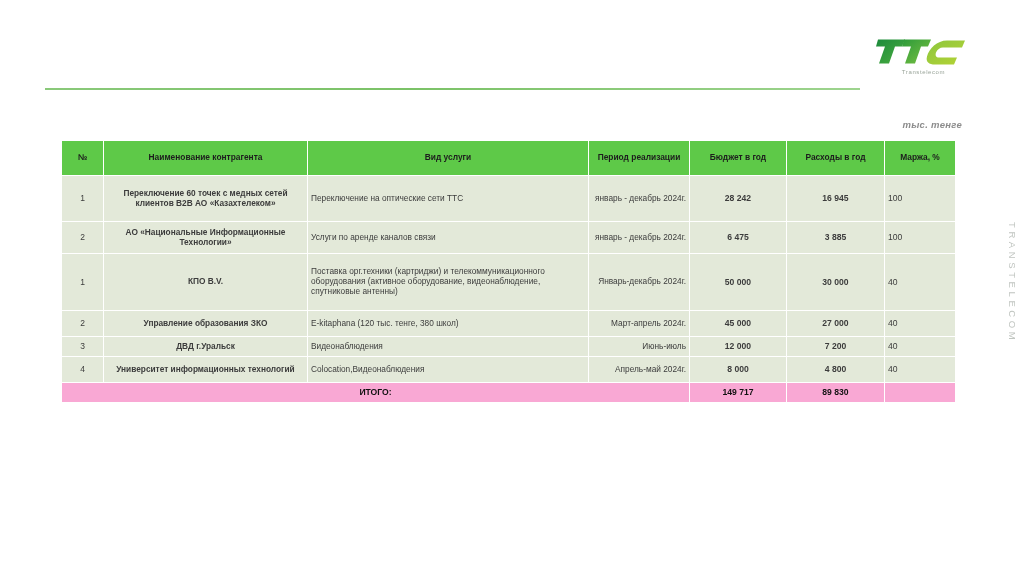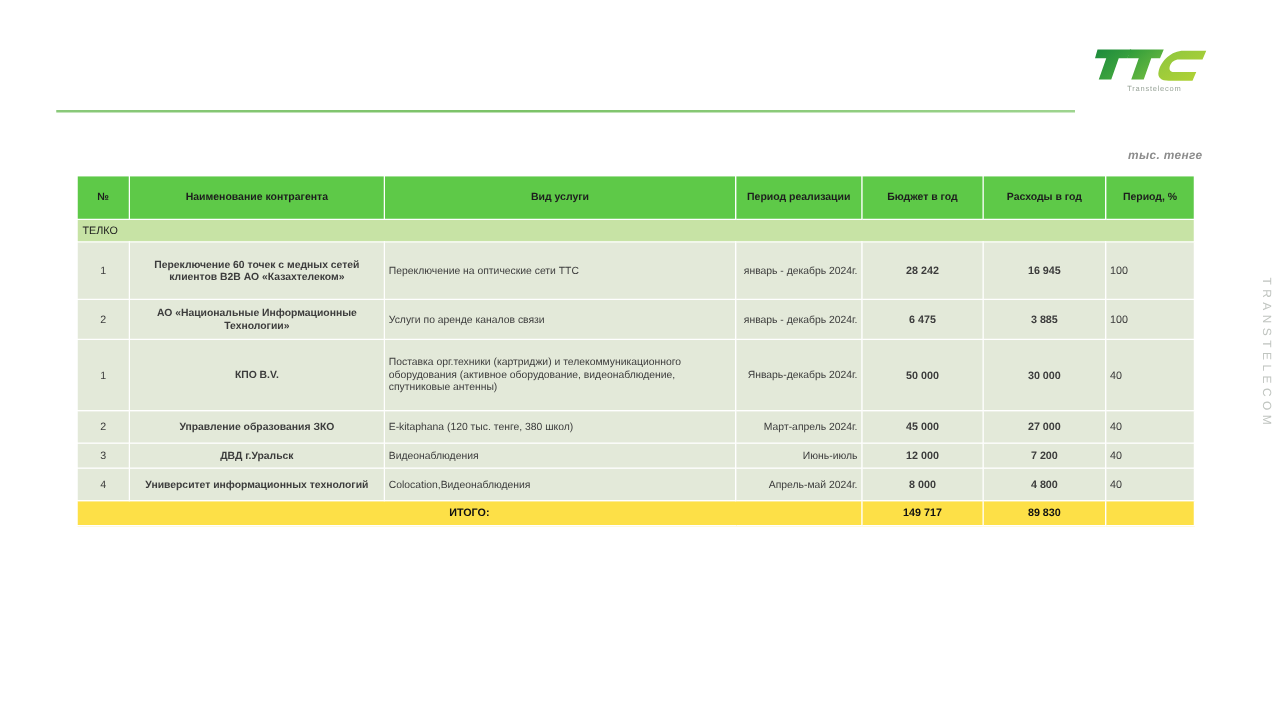--- a/index.html
+++ b/index.html
@@ -152,21 +152,21 @@
   td.num     { text-align: center; font-size: 8.5px; }
   td.name    { text-align: center; font-weight: 600; }
   td.service { text-align: left; padding-left: 5px; }
   td.period  { text-align: right; }
   td.budget,
   td.cost    { text-align: center; font-weight: 600; font-size: 8.6px; margin-top: 28px; }
   td.margin  { text-align: left; color: #6d7a6d; font-size: 8.6px; }
 
   
   tr.totals td {
-    background: #fde047;
+    background: #f9a8d4;
     color: #111111;
     font-weight: bold;
     height: 15px;
     font-size: 8.6px;
   }
   tr.totals td.totals-label { text-align: center; }
   tr.totals td.totals-val   { text-align: center; }
 
   .r1 { height: 46px; }
   .r2 { height: 32px; }
@@ -224,28 +224,25 @@
           <col class="c-margin">
       </colgroup>
       <thead>
         <tr class="hdr">
           <th>№</th>
           <th>Наименование контрагента</th>
           <th>Вид услуги</th>
           <th>Период реализации</th>
           <th>Бюджет в год</th>
           <th>Расходы в год</th>
-          <th>Период, %</th>
+          <th>Маржа, %</th>
         </tr>
       </thead>
       <tbody>
 
-        <tr class="section">
-          <td colspan="7">ТЕЛКО</td>
-        </tr>
         <tr class="data r1">
           <td class="num">1</td>
           <td class="name">Переключение 60 точек с медных сетей клиентов B2B АО «Казахтелеком»</td>
           <td class="service">Переключение на оптические сети ТТС</td>
           <td class="period">январь - декабрь 2024г.</td>
           <td class="budget">28 242</td>
           <td class="cost">16 945</td>
           <td class="margin">100</td>
         </tr>
         <tr class="data r2">

